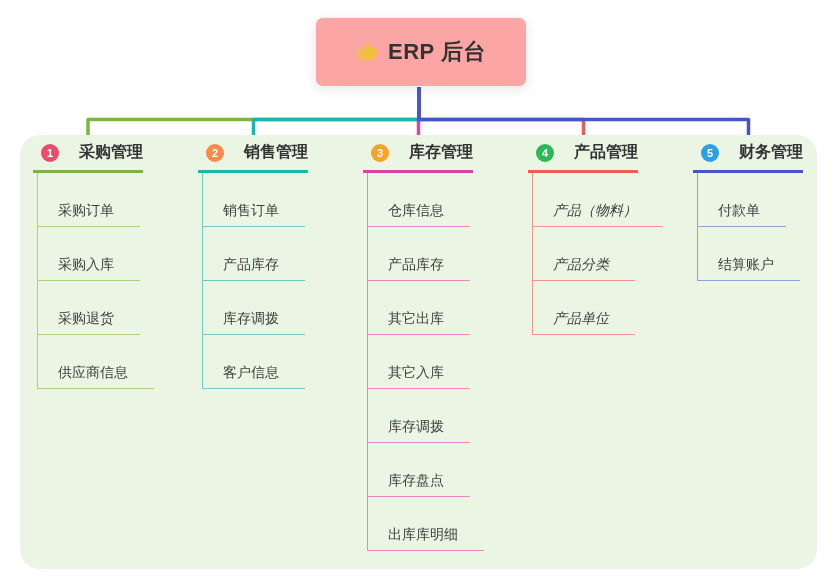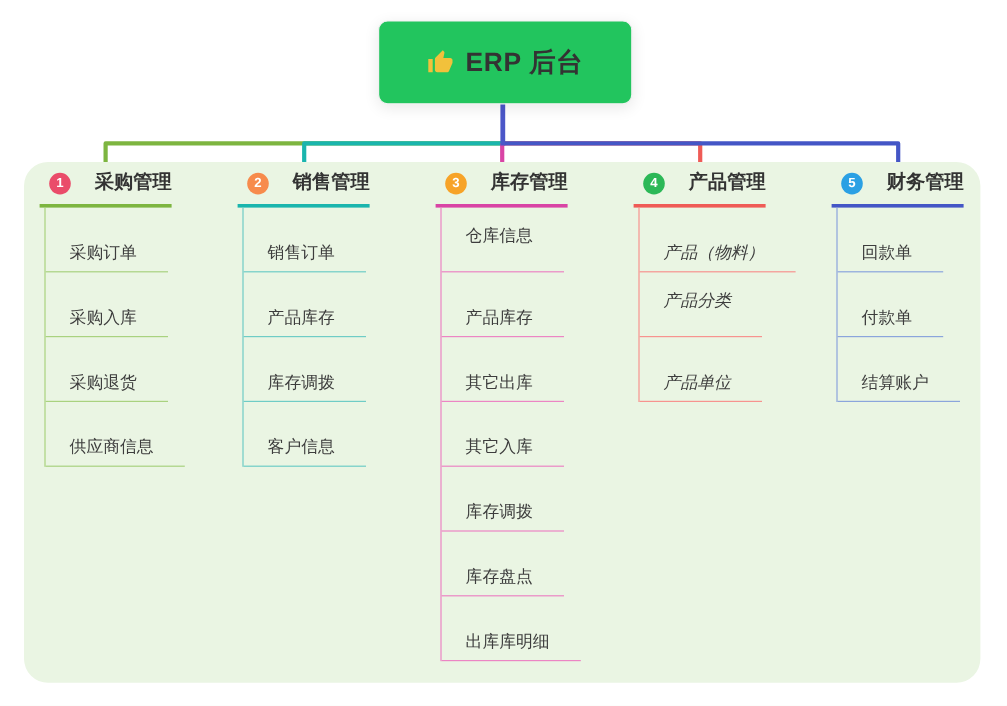--- a/index.html
+++ b/index.html
@@ -3,21 +3,21 @@
 <meta charset="utf-8">
 <style>
   html,body{margin:0;padding:0;background:#ffffff;}
   .canvas{
     position:relative;width:839px;height:588px;background:#ffffff;overflow:hidden;
     font-family:"Liberation Sans","DejaVu Sans",sans-serif;
   }
   
   .root-card{
     position:absolute;left:315px;top:17px;width:210px;height:68px;
-    background:#22c55e;border:1px solid #f1f1f1;border-radius:8px;
+    background:#fca5a5;border:1px solid #f1f1f1;border-radius:8px;
     box-shadow:0 3px 12px rgba(0,0,0,0.09);
     display:flex;align-items:center;justify-content:center;gap:10px;
     z-index:3;
   }
   .root-card .root-label{font-size:22px;font-weight:600;color:#333;letter-spacing:0.5px;}
   .thumb-icon{display:inline-flex;}
   
   .connector-svg{position:absolute;left:0;top:0;z-index:1;}
   
   .panel{
@@ -111,21 +111,21 @@
             </div>
           </div>
   </div>
 
   <div class="branch" style="left: 343px;">
     <div class="branch-head" style="border-bottom-color: rgb(217, 68, 165);">
       <span class="badge" style="background: rgb(247, 163, 40);">3</span>
       <span class="branch-label">库存管理</span>
     </div>
     <div class="children" style="border-left-color: rgb(236, 133, 196);">
-            <div class="child" style="border-bottom-color: rgb(236, 133, 196); align-items: center;">
+            <div class="child" style="border-bottom-color: rgb(236, 133, 196);">
               <span>仓库信息</span>
             </div>
             <div class="child" style="border-bottom-color: rgb(236, 133, 196);">
               <span>产品库存</span>
             </div>
             <div class="child" style="border-bottom-color: rgb(236, 133, 196);">
               <span>其它出库</span>
             </div>
             <div class="child" style="border-bottom-color: rgb(236, 133, 196);">
               <span>其它入库</span>
@@ -144,39 +144,36 @@
 
   <div class="branch" style="left: 508px;">
     <div class="branch-head" style="border-bottom-color: rgb(239, 91, 86);">
       <span class="badge" style="background: rgb(44, 184, 87);">4</span>
       <span class="branch-label">产品管理</span>
     </div>
     <div class="children" style="border-left-color: rgb(247, 147, 143); font-style: italic;">
             <div class="child" style="border-bottom-color: rgb(247, 147, 143);">
               <span>产品（物料）</span>
             </div>
-            <div class="child" style="border-bottom-color: rgb(247, 147, 143); align-items: center;">
+            <div class="child" style="border-bottom-color: rgb(247, 147, 143);">
               <span>产品分类</span>
             </div>
             <div class="child" style="border-bottom-color: rgb(247, 147, 143);">
               <span>产品单位</span>
             </div>
           </div>
   </div>
 
   <div class="branch" style="left: 673px;">
     <div class="branch-head" style="border-bottom-color: rgb(68, 86, 198);">
       <span class="badge" style="background: rgb(43, 160, 228);">5</span>
       <span class="branch-label">财务管理</span>
     </div>
     <div class="children" style="border-left-color: rgb(139, 165, 220);">
             <div class="child" style="border-bottom-color: rgb(139, 165, 220);">
-              <span>回款单</span>
-            </div>
-            <div class="child" style="border-bottom-color: rgb(139, 165, 220);">
               <span>付款单</span>
             </div>
             <div class="child" style="border-bottom-color: rgb(139, 165, 220);">
               <span>结算账户</span>
             </div>
           </div>
   </div>
 </div>
   </div>
 

